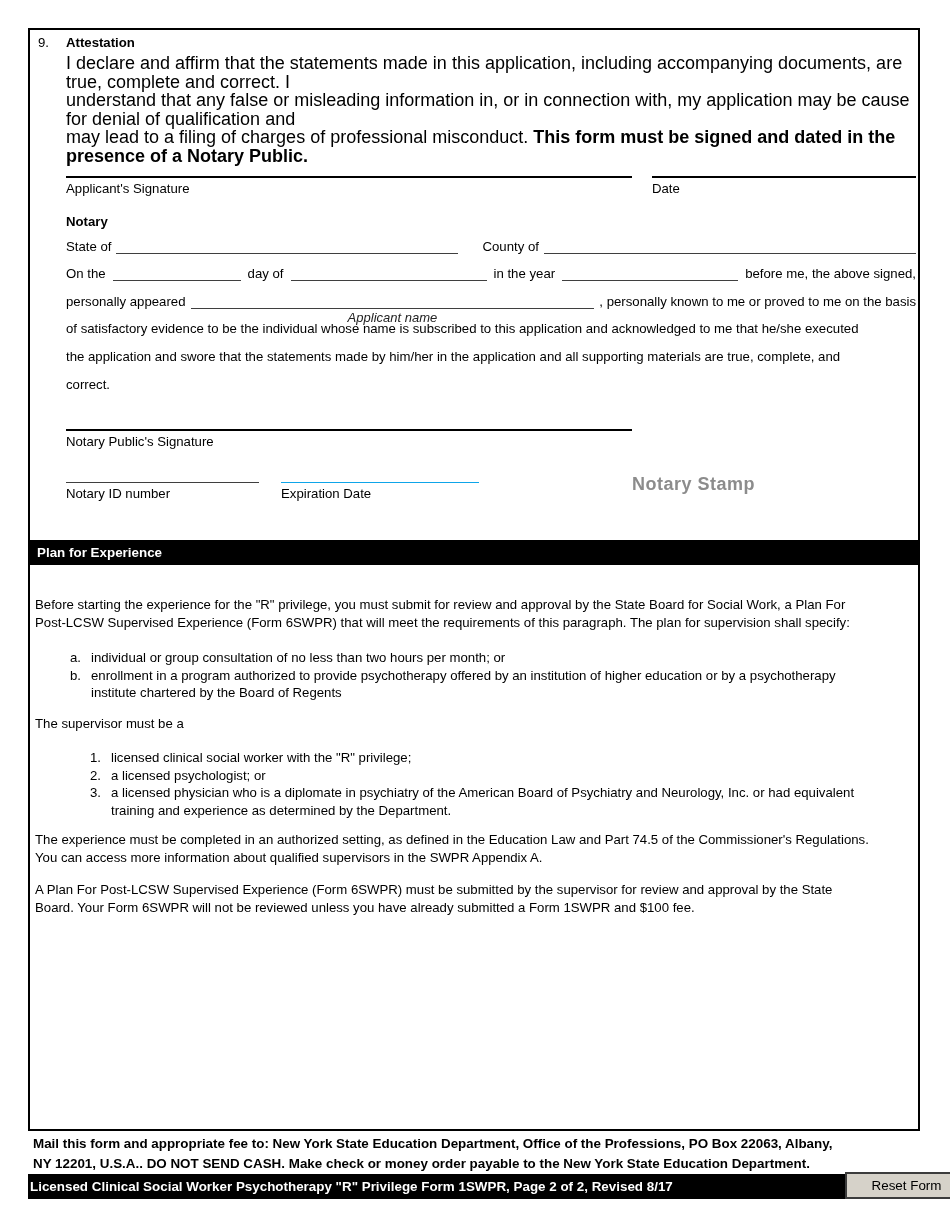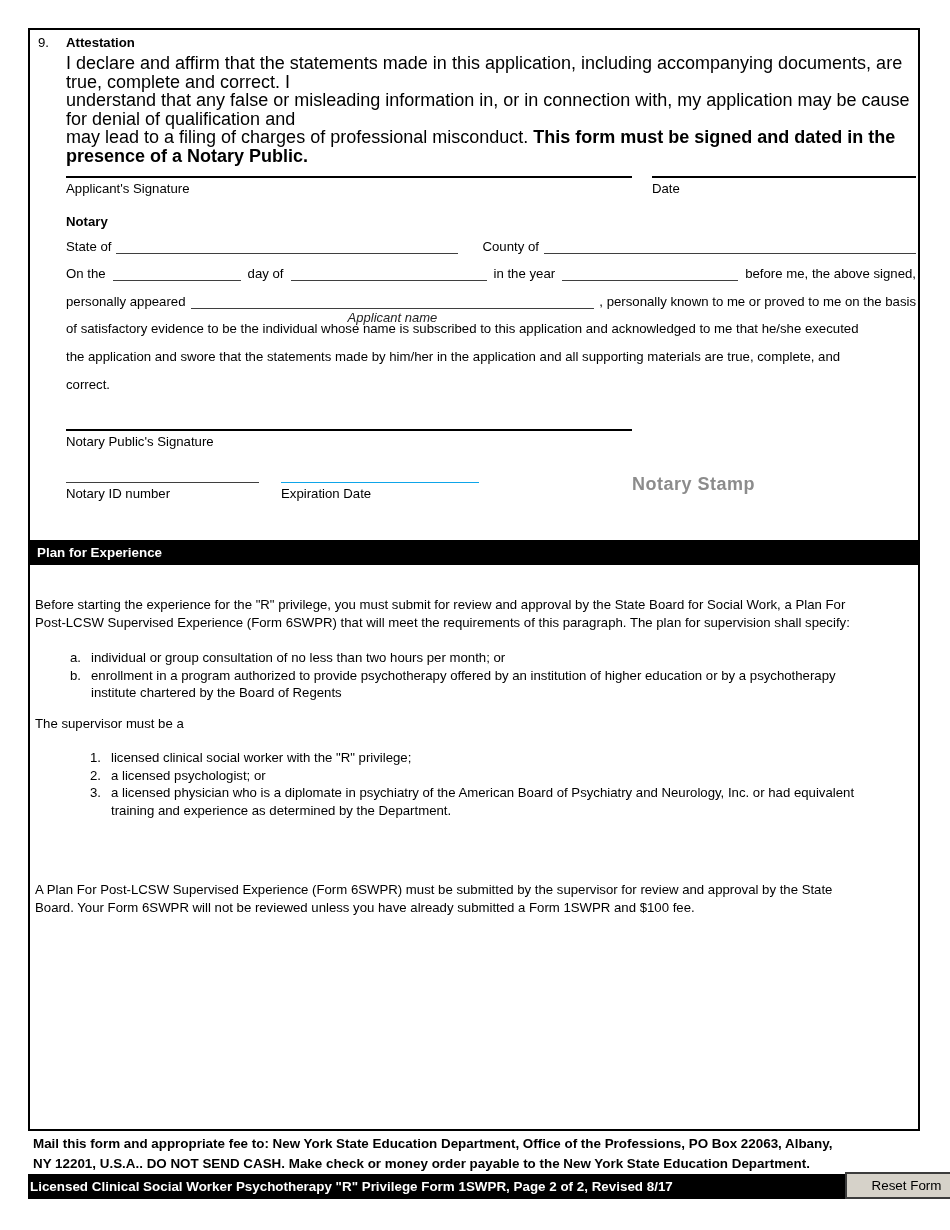--- a/index.html
+++ b/index.html
@@ -187,20 +187,22 @@
         <span class="mk">2.</span>
         <span class="tx">a licensed psychologist; or</span>
       </div>
       <div class="li-row">
         <span class="mk">3.</span>
         <span class="tx">a licensed physician who is a diplomate in psychiatry of the American Board of Psychiatry and Neurology, Inc. or had equivalent
 training and experience as determined by the Department.</span>
       </div>
     </div>
 
+    <div class="plan-para2">The experience must be completed in an authorized setting, as defined in the Education Law and Part 74.5 of the Commissioner's Regulations.
+You can access more information about qualified supervisors in the SWPR Appendix A.</div>
     <div class="plan-para3">A Plan For Post-LCSW Supervised Experience (Form 6SWPR) must be submitted by the supervisor for review and approval by the State
 Board. Your Form 6SWPR will not be reviewed unless you have already submitted a Form 1SWPR and $100 fee.</div>
   </div>
 
   <div class="mail">Mail this form and appropriate fee to: New York State Education Department, Office of the Professions, PO Box 22063, Albany,
 NY 12201, U.S.A.. DO NOT SEND CASH. Make check or money order payable to the New York State Education Department.</div>
 
   <div class="bbar">
     <span>Licensed Clinical Social Worker Psychotherapy "R" Privilege Form 1SWPR, Page 2 of 2, Revised 8/17</span>
     <button class="reset-btn">Reset Form</button>

